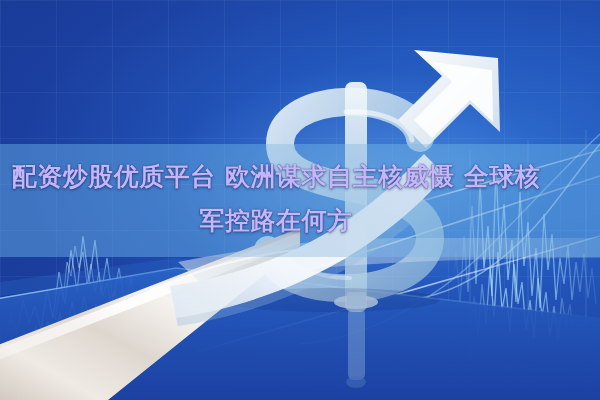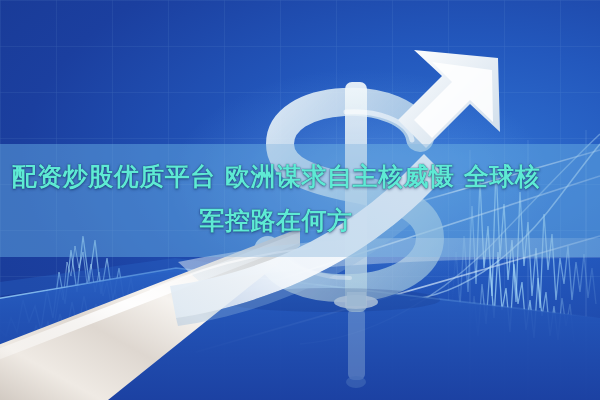--- a/index.html
+++ b/index.html
@@ -59,21 +59,21 @@
     background: rgba(40,120,190,0.22);
   }
 
   
   .headline {
     position: absolute;
     left: 0;
     top: 155px;
     width: 552px;
     text-align: center;
-    color: #5eead4;
+    color: #c4b5fd;
     font-size: 25px;
     font-weight: 700;
     line-height: 44px;
     letter-spacing: 0.5px;
     text-shadow: 0 1px 3px rgba(10,30,80,0.55), 0 0 1px rgba(10,30,80,0.9);
     white-space: pre-line;
     font-family: "DejaVu Sans", "Liberation Sans", sans-serif;
   }
 
   svg.layer { pointer-events: none; }

